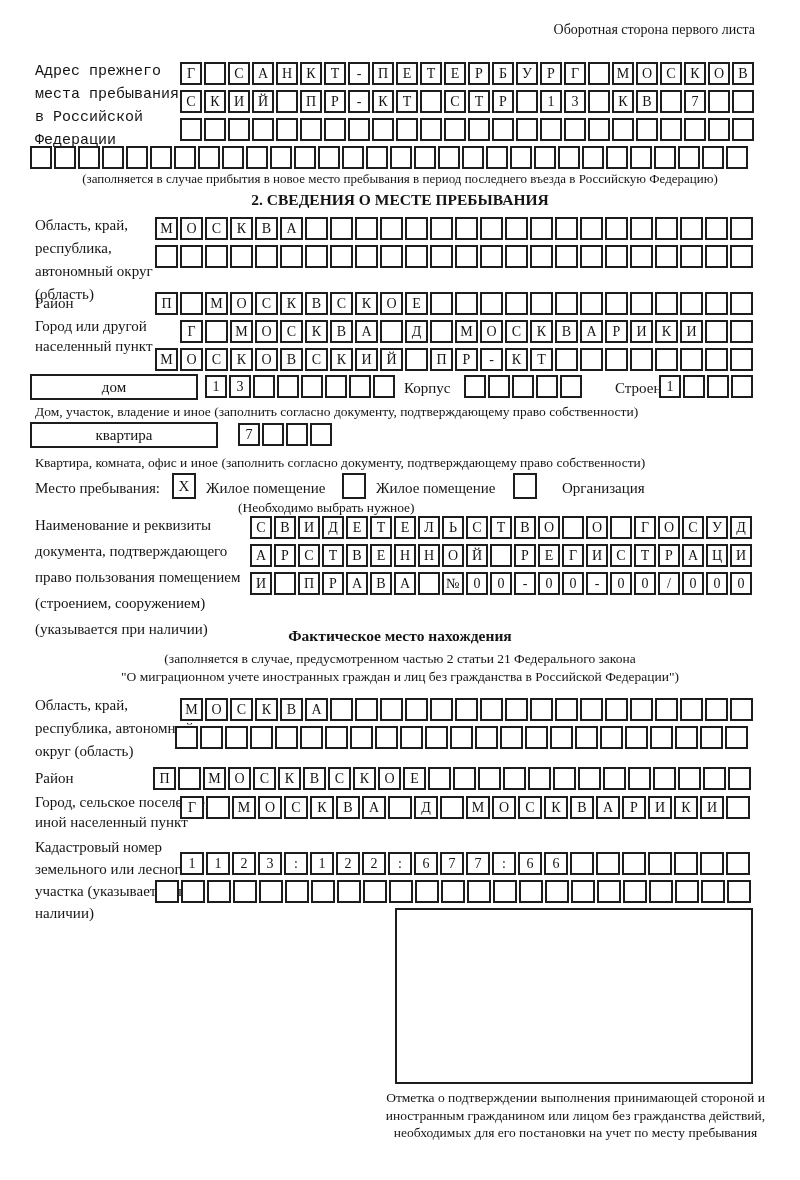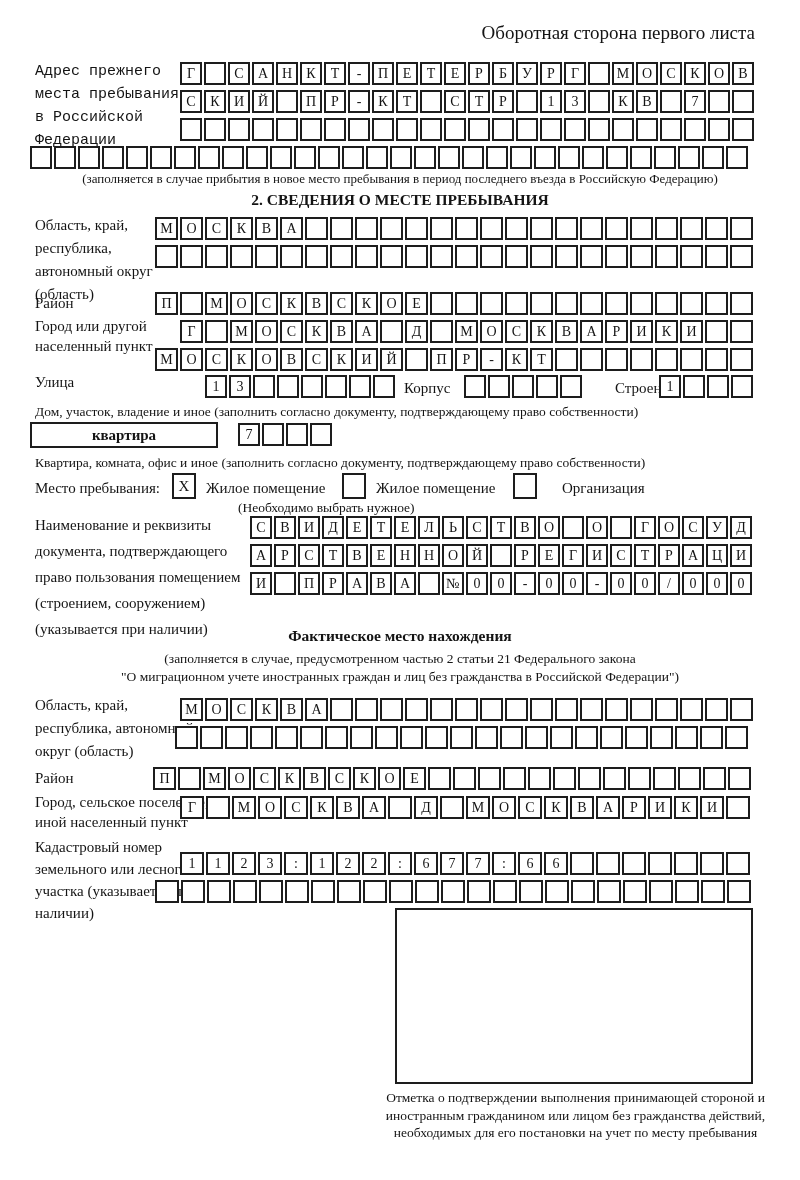--- a/index.html
+++ b/index.html
@@ -29,21 +29,21 @@
     display:flex; align-items:center; justify-content:center; font-size:15px; background:#fff;
   }
   .inline-lbl { position:absolute; font-size:15px; line-height:22px; }
   .stamp-box { position:absolute; border:2px solid #1d1d1d; box-sizing:border-box; background:#fff; }
 </style>
 </head>
 <body>
 
 <div class="page">
 
-  <div class="abs" style="top:22px; right:45px; font-size:19px;">Оборотная сторона первого листа</div>
+  <div class="abs" style="top:22px; right:45px; font-size:14px;">Оборотная сторона первого листа</div>
 
   <div class="lbl" style="left:35px; top:60px; width:152px;font-family:Liberation Mono, monospace;">Адрес прежнего места пребывания в Российской Федерации</div>
   <div class="cellrow p24" style="left:180px; top:62px;">
       <div class="cell">Г</div>
       <div class="cell"></div>
       <div class="cell">С</div>
       <div class="cell">А</div>
       <div class="cell">Н</div>
       <div class="cell">К</div>
       <div class="cell">Т</div>
@@ -283,20 +283,21 @@
       <div class="cell"></div>
       <div class="cell"></div>
       <div class="cell"></div>
       <div class="cell"></div>
       <div class="cell"></div>
       <div class="cell"></div>
       <div class="cell"></div>
       <div class="cell"></div>
     </div>
 
+  <div class="wbox" style="left:30px; top:374px; width:168px;">дом</div>
   <div class="cellrow p24" style="left:205px; top:375px;">
       <div class="cell">1</div>
       <div class="cell">3</div>
       <div class="cell"></div>
       <div class="cell"></div>
       <div class="cell"></div>
       <div class="cell"></div>
       <div class="cell"></div>
       <div class="cell"></div>
     </div>
@@ -310,21 +311,21 @@
     </div>
   <div class="inline-lbl" style="left:591px; top:377px;margin-left:24px;">Строение</div>
   <div class="cellrow p24" style="left:659px; top:375px;">
       <div class="cell">1</div>
       <div class="cell"></div>
       <div class="cell"></div>
       <div class="cell"></div>
     </div>
   <div class="cap" style="left:35px; top:404px; font-size:13.5px;">Дом, участок, владение и иное (заполнить согласно документу, подтверждающему право собственности)</div>
 
-  <div class="wbox" style="left:30px; top:422px; width:188px;font-weight:bold;">квартира</div>
+  <div class="wbox" style="left:30px; top:422px; width:188px;">квартира</div>
   <div class="cellrow p24" style="left:238px; top:423px;">
       <div class="cell">7</div>
       <div class="cell"></div>
       <div class="cell"></div>
       <div class="cell"></div>
     </div>
   <div class="cap" style="left:35px; top:455px; font-size:13.5px;">Квартира, комната, офис и иное (заполнить согласно документу, подтверждающему право собственности)</div>
 
   <div class="inline-lbl" style="left:35px; top:477px;">Место пребывания:</div>
   <div class="chk" style="left:172px; top:473px;">X</div>

